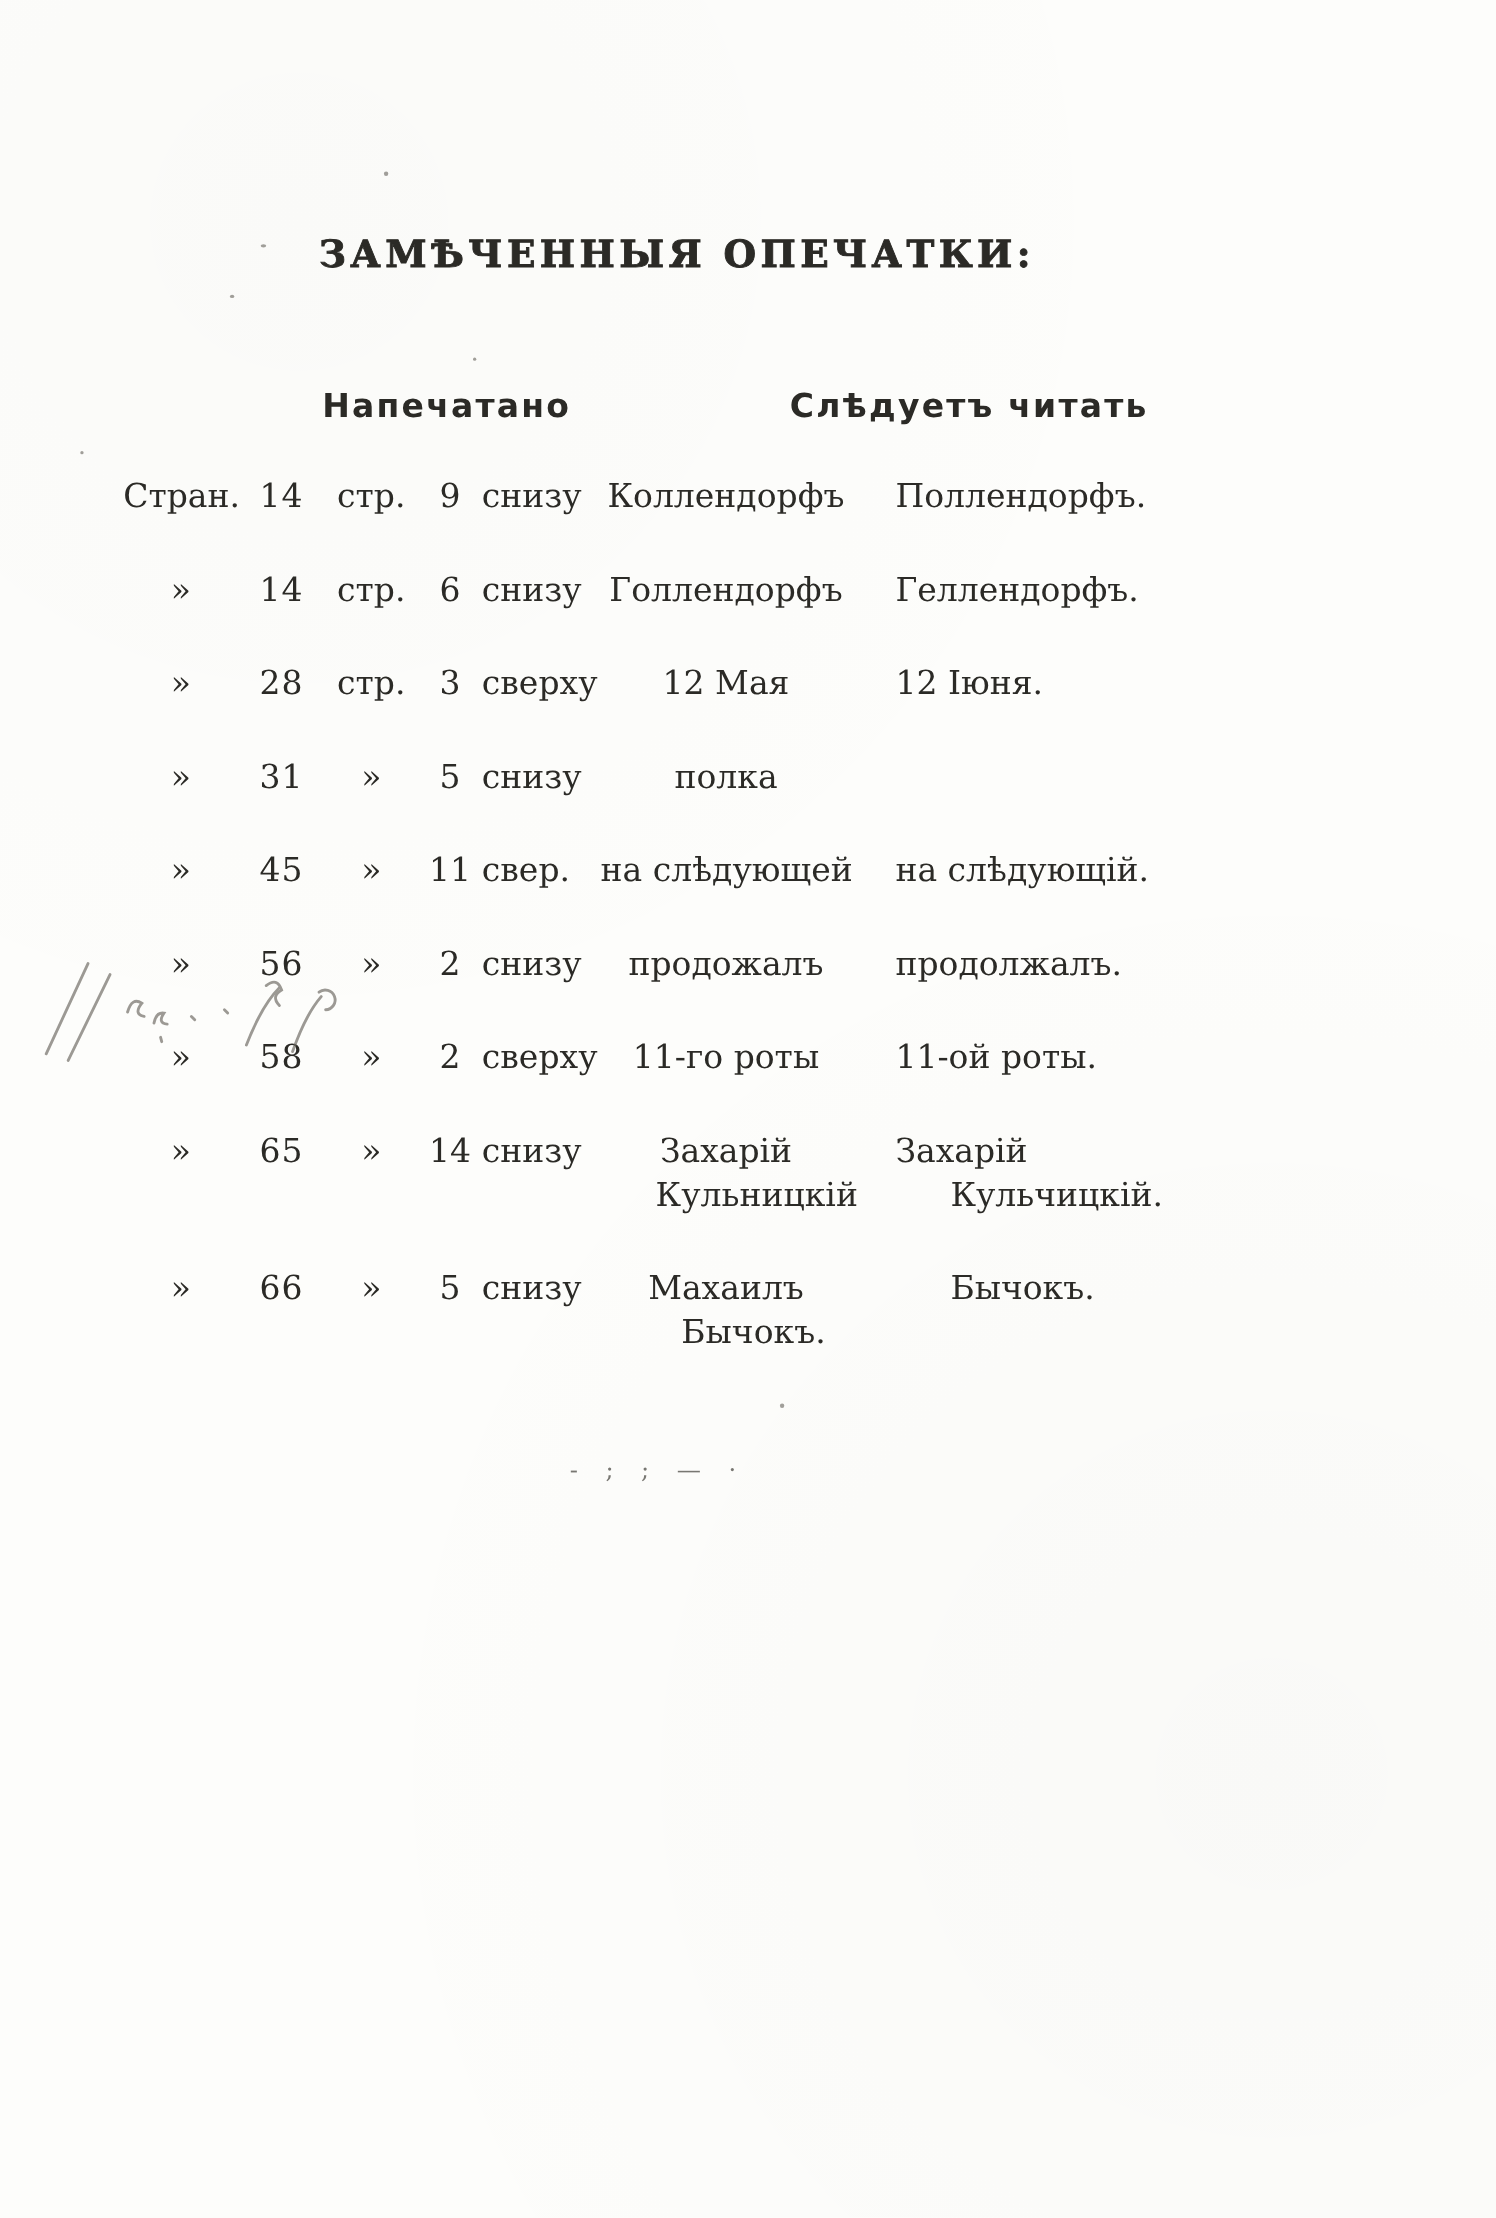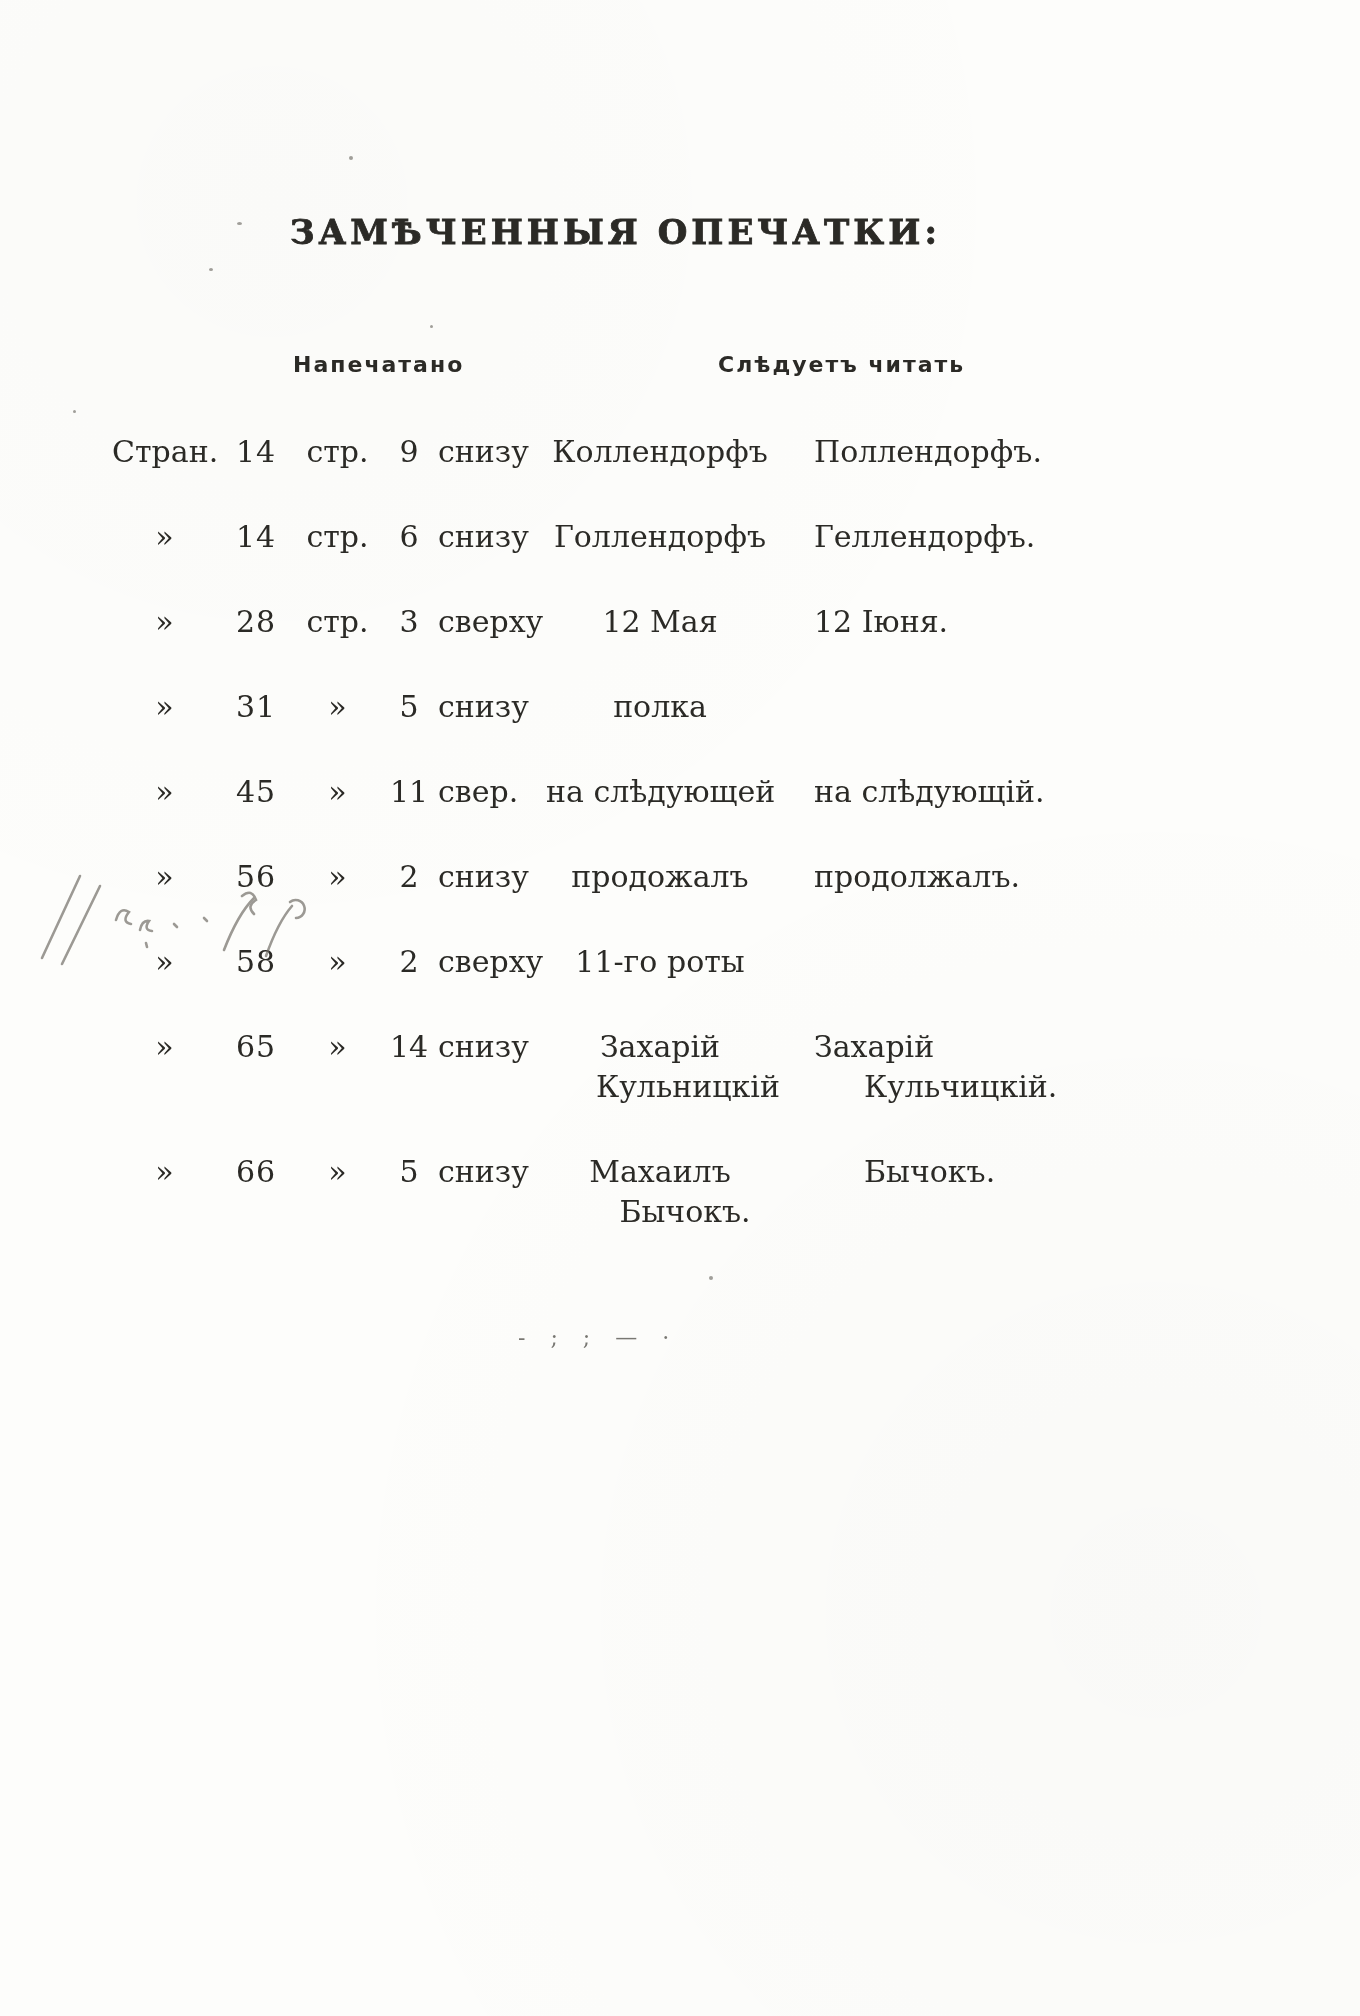--- a/index.html
+++ b/index.html
@@ -34,21 +34,21 @@
     letter-spacing: 4px;
     -webkit-text-stroke: 0.8px #2b2a26;
     white-space: nowrap;
   }
 
   .col-headers { position: absolute; top: 352px; left: 0; right: 0; height: 50px; }
   .hdr {
     position: absolute;
     font-family: "DejaVu Sans", "Liberation Sans", sans-serif;
     font-weight: bold;
-    font-size: 22px;
+    font-size: 30px;
     letter-spacing: 2px;
     white-space: nowrap;
   }
   .hdr-printed { left: 293px; }
   .hdr-correct { left: 718px; }
 
   .rows {
     position: absolute;
     top: 432px;
     left: 0;
@@ -214,20 +214,24 @@
     </div>
 
     <div class="row">
       <span class="cell c-marker">»</span>
       <span class="cell c-page">58</span>
       <span class="cell c-lmark">»</span>
       <span class="cell c-lnum">2</span>
       <span class="cell c-pos">сверху</span>
       <span class="cell c-printed">
         <span class="t1">11-го роты</span>
+        <span class="t2"></span>
+      </span>
+      <span class="cell c-correct">
+        <span class="t1">11-ой роты.</span>
         <span class="t2"></span>
       </span>
     </div>
 
     <div class="row">
       <span class="cell c-marker">»</span>
       <span class="cell c-page">65</span>
       <span class="cell c-lmark">»</span>
       <span class="cell c-lnum">14</span>
       <span class="cell c-pos">снизу</span>

